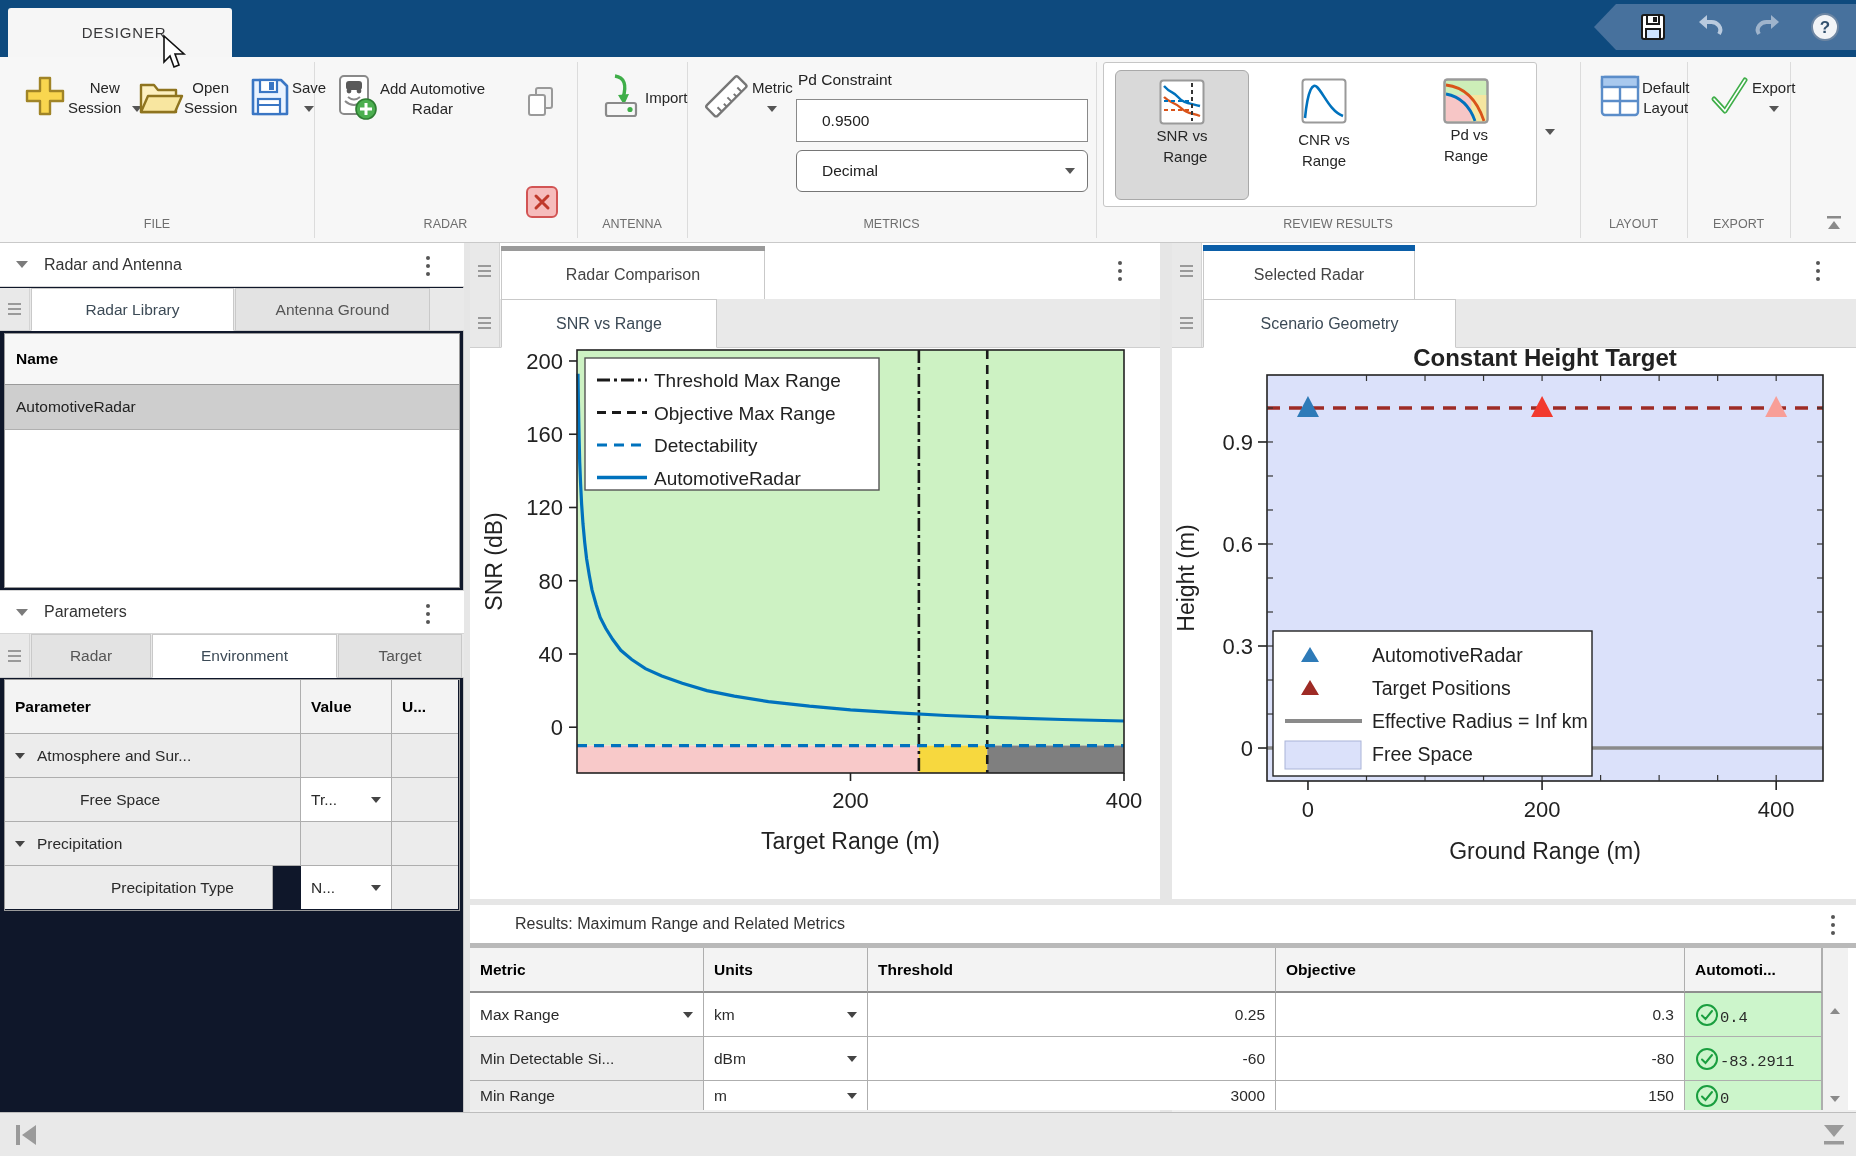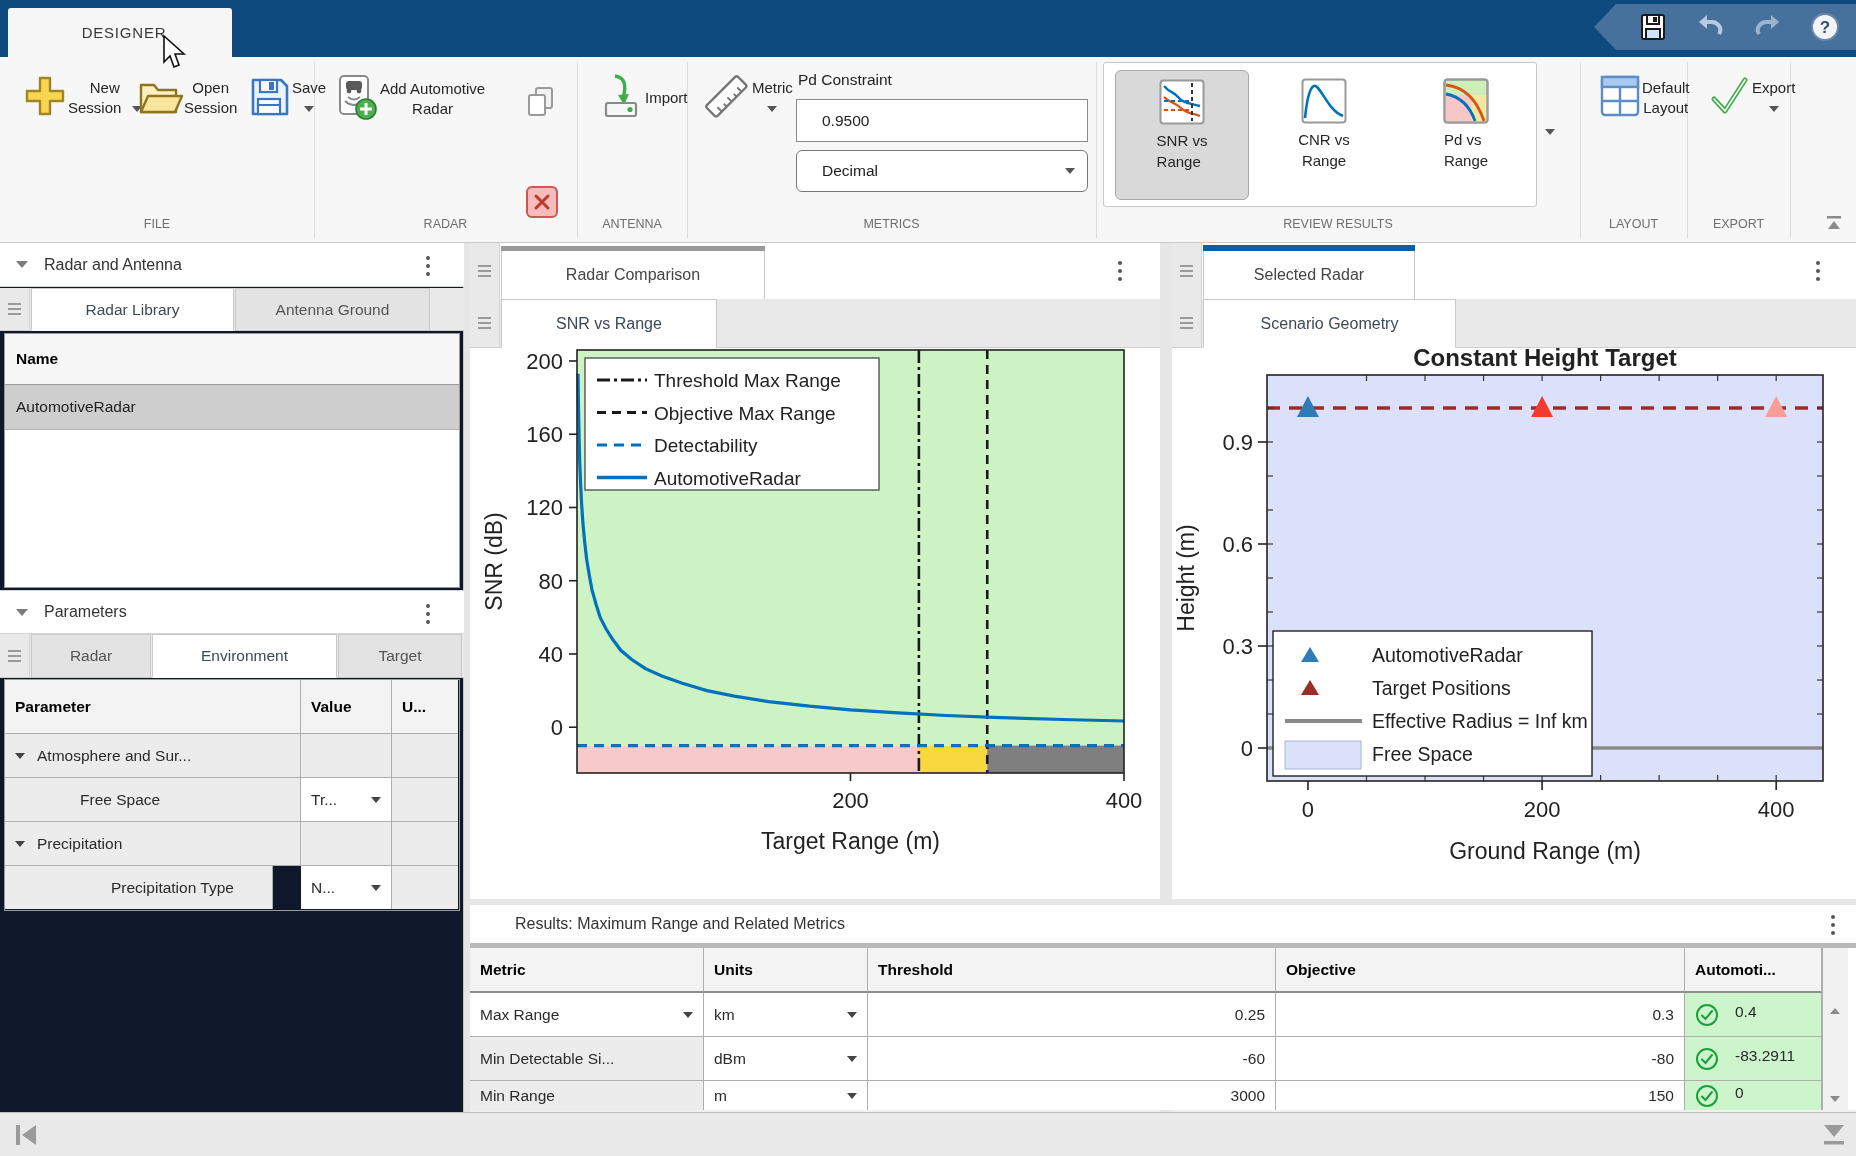--- a/index.html
+++ b/index.html
@@ -37,21 +37,21 @@
   .tab.active { background:#fff; border-bottom:1px solid #fff; color:#3c4a56; z-index:2; }
   .gripcell { position:absolute; left:0; top:0; bottom:0; width:30px; display:flex; align-items:center; justify-content:center; background:#e9e9e9; border-right:1px solid #d4d4d4; }
 
   
   .cell { position:absolute; border-right:1px solid #aeaeae; border-bottom:1px solid #aeaeae; font-size:15.5px; color:#2a2a2a; display:flex; align-items:center; padding:0 10px; background:#fff; }
   .cell.num { justify-content:flex-end; }
   .cell.hd { background:#f3f3f3; font-weight:bold; color:#000; }
   .cell.gray { background:#ececec; }
   .cell.green { background:#ccf5cb; }
   .tri-sm { width:0; height:0; border-left:5px solid transparent; border-right:5px solid transparent; border-top:6px solid #444; }
-  .checkwrap { display:flex; align-items:flex-start; gap:16px; }
+  .checkwrap { display:flex; align-items:flex-end; gap:1px;font-family:Liberation Mono, monospace; }
 
   svg text { font-family:"Liberation Sans","DejaVu Sans",sans-serif; }
 </style>
 </head>
 <body>
 
 <div class="abs" id="titlebar">
   <div class="abs" id="designer-tab">DESIGNER</div>
   <div class="abs" id="qat">
     <svg width="30" height="30" viewBox="0 0 30 30">
@@ -181,21 +181,21 @@
   <div class="abs" style="left:1103px;top:5px;width:434px;height:145px;background:#fff;border:1px solid #c6c6c6;border-radius:3px">
     <div class="gal-item sel" style="left:11px">
       <svg width="46" height="46" viewBox="0 0 46 46">
         <rect x="1.5" y="1.5" width="43" height="43" rx="3" fill="#fff" stroke="#9a9a9a" stroke-width="2"></rect>
         <path d="M5 7 C12 15 14 12 19 18 S30 24 41 27" fill="none" stroke="#0072BD" stroke-width="2.4"></path>
         <path d="M5 18 C12 25 16 23 22 29 S33 34 41 37" fill="none" stroke="#D95319" stroke-width="2.4"></path>
         <line x1="5" y1="22" x2="30" y2="22" stroke="#0072BD" stroke-width="2" stroke-dasharray="4 3"></line>
         <line x1="5" y1="31" x2="30" y2="31" stroke="#D95319" stroke-width="2" stroke-dasharray="4 3"></line>
         <line x1="33" y1="4" x2="33" y2="42" stroke="#333" stroke-width="2" stroke-dasharray="4 3"></line>
       </svg>
-      <div style="text-align:left;margin-top:5px">
+      <div style="text-align:right;">
         <span>SNR vs</span><br>
         <span>Range</span>
       </div>
     </div>
     <div class="gal-item" style="left:153px">
       <svg width="46" height="46" viewBox="0 0 46 46">
         <rect x="1.5" y="1.5" width="43" height="43" rx="3" fill="#fff" stroke="#9a9a9a" stroke-width="2"></rect>
         <path d="M4 40 C7 10 12 5 16 9 C23 16 29 33 42 38" fill="none" stroke="#0072BD" stroke-width="2.6"></path>
       </svg>
       <div style="text-align:center;margin-top:5px">
@@ -205,21 +205,21 @@
     </div>
     <div class="gal-item" style="left:295px">
       <svg width="46" height="46" viewBox="0 0 46 46">
         <rect x="1.5" y="1.5" width="43" height="43" rx="3" fill="#cdeeb8" stroke="#9a9a9a" stroke-width="2"></rect>
         <rect x="2.5" y="17" width="26" height="26.5" fill="#f7c6c6"></rect>
         <rect x="28.5" y="17" width="15" height="26.5" fill="#f5e6a0"></rect>
         <path d="M3 7 Q30 10 41 43" fill="none" stroke="#D95319" stroke-width="2.8"></path>
         <path d="M3 16 Q24 20 32 43" fill="none" stroke="#0072BD" stroke-width="2.8"></path>
         <rect x="1.5" y="1.5" width="43" height="43" rx="3" fill="none" stroke="#9a9a9a" stroke-width="2"></rect>
       </svg>
-      <div style="text-align:left;margin-top:5px">
+      <div style="text-align:right;">
         <span>Pd vs</span><br>
         <span>Range</span>
       </div>
     </div>
   </div>
   <span class="tri-dn abs" style="left:1545px;top:72px;border-top-color:#555"></span>
 
   <div class="rbtn" style="left:1598px;top:16px">
     <svg width="44" height="46" viewBox="0 0 44 46">
       <rect x="4" y="4" width="36" height="38" rx="3" fill="#fff" stroke="#5b8dc9" stroke-width="2.4"></rect>

